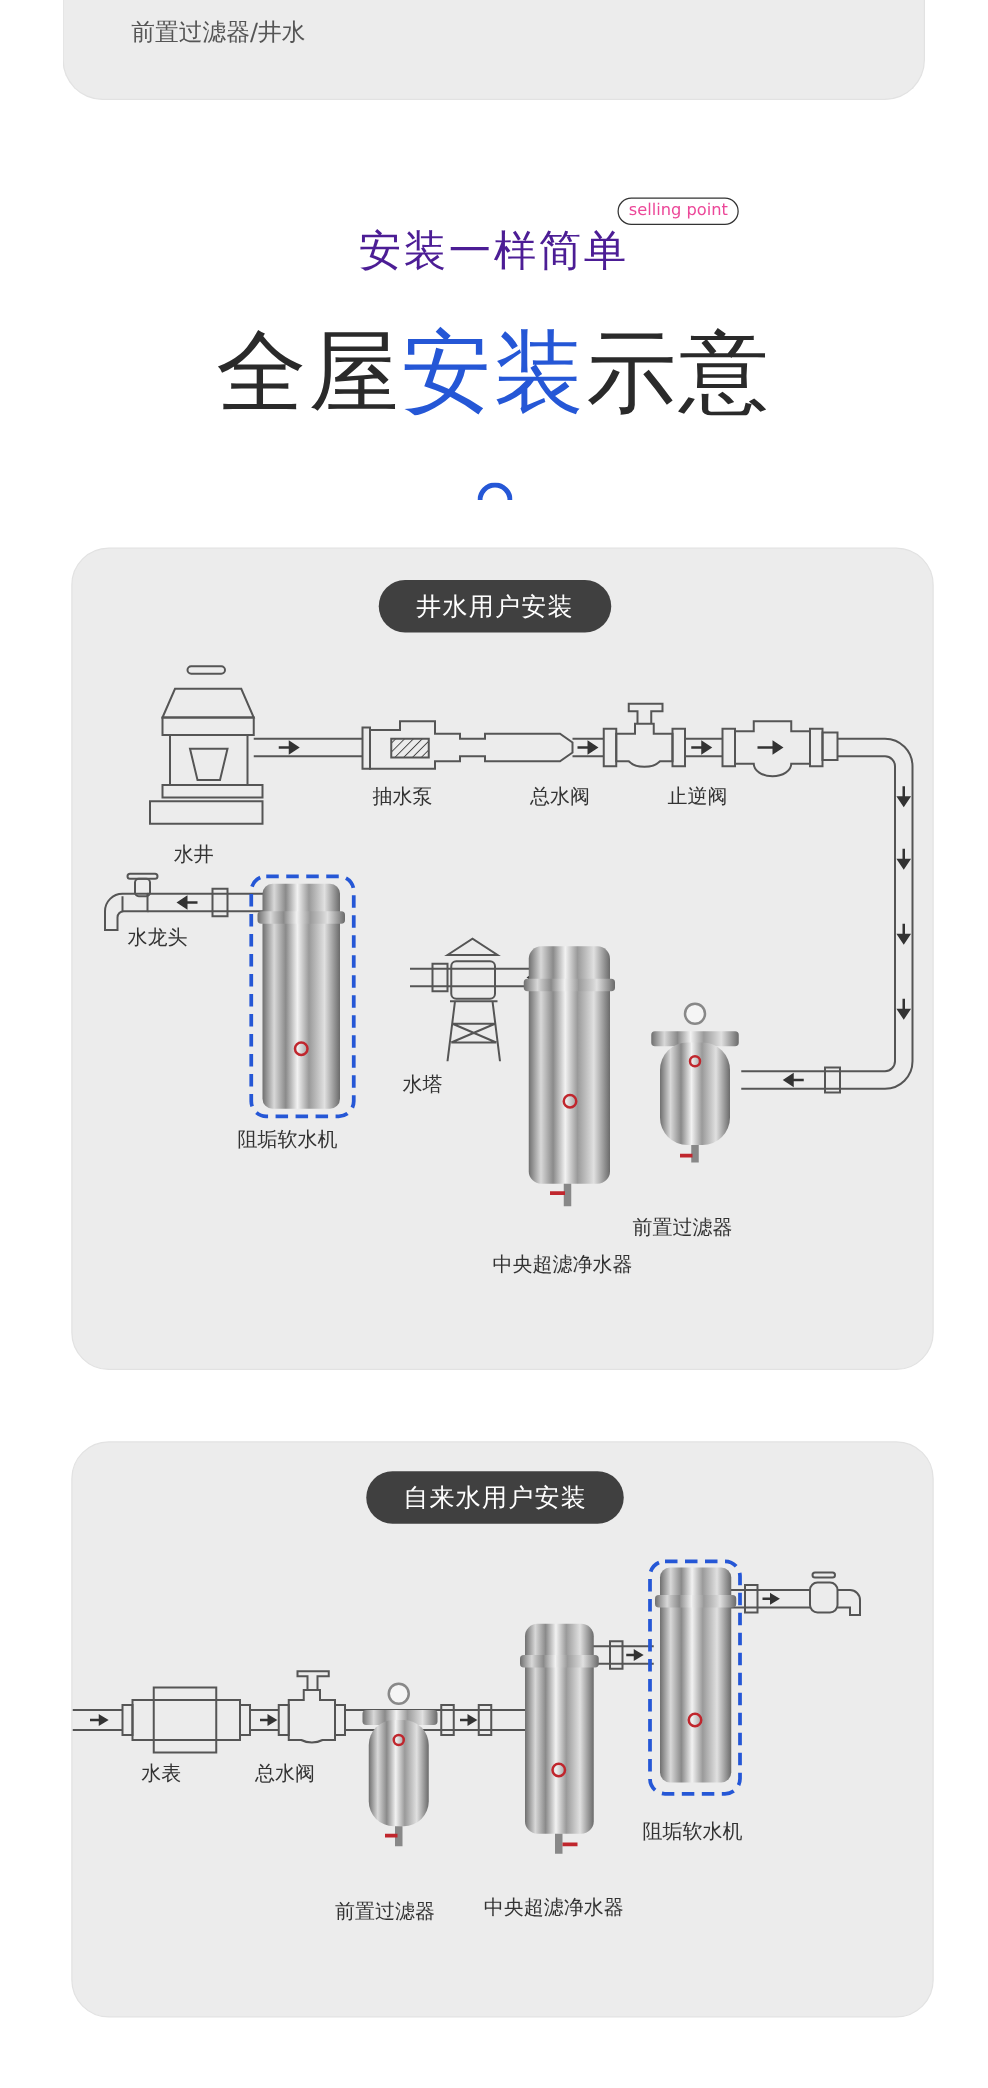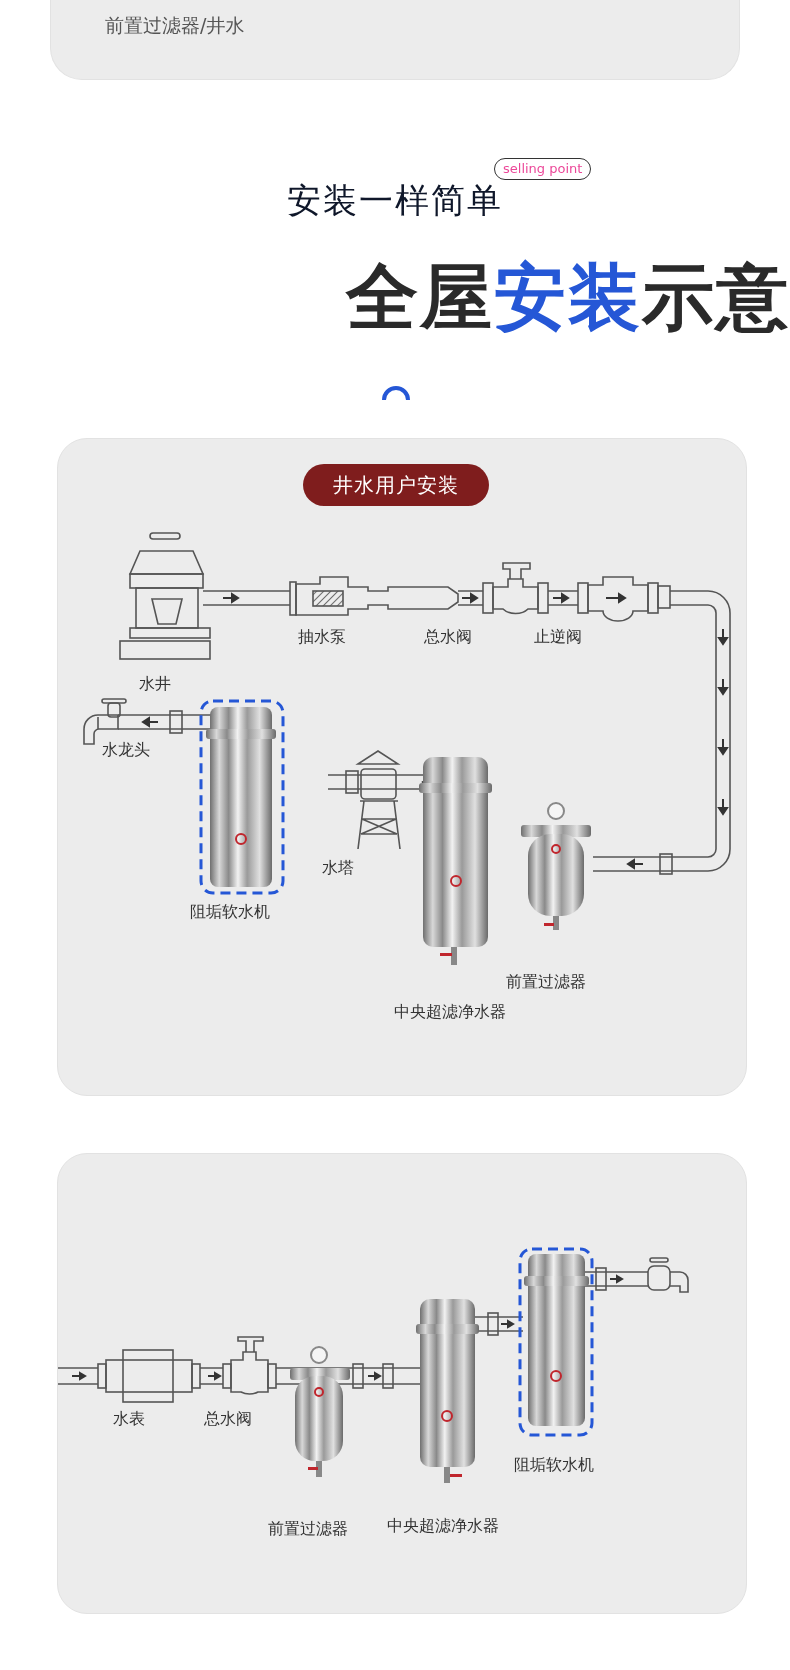--- a/index.html
+++ b/index.html
@@ -16,40 +16,40 @@
   }
   .top-card .left { left: 54px; }
   .top-card .right { right: 34px; }
 
   .pill-en {
     position: absolute; left: 494px; top: 158px; height: 22px; padding: 0 8px;
     border: 1px solid #333; border-radius: 11px; font-size: 13px; line-height: 20px; color: #ec4899;
   }
   .subtitle {
     position: absolute; left: 0; width: 790px; top: 178px; text-align: center;
-    font-size: 34px; color: #0f172a; letter-spacing: 2px; font-weight: 300;
+    font-size: 34px; color: #4c1d95; letter-spacing: 2px; font-weight: 300;
   }
   .title {
-    position: absolute; left: 0; width: 790px; top: 250px; text-align: right;
-    font-size: 72px; font-weight: bold; color: #2a2a2a; letter-spacing: 2px;
+    position: absolute; left: 0; width: 790px; top: 250px; text-align: center;
+    font-size: 72px; font-weight: normal; color: #2a2a2a; letter-spacing: 2px;
   }
   .title .blue { color: #2557d6; }
   .arc {
     position: absolute; left: 382px; top: 386px; width: 28px; height: 28px;
     border: 4px solid #2557d6; border-radius: 50%; clip-path: inset(0 0 50% 0);
   }
 
   .card {
     position: absolute; left: 57px; width: 690px; background: #ececec;
     border-radius: 30px; border: 1px solid #e2e2e2;
   }
   .card1 { top: 438px; height: 658px; }
   .card2 { top: 1153px; height: 461px; }
   .card-badge {
-    position: absolute; height: 42px; background: #7f1d1d; color: #fff;
+    position: absolute; height: 42px; background: #404040; color: #fff;
     border-radius: 21px; font-size: 20px; line-height: 42px; text-align: center; letter-spacing: 1px;
   }
   .card1 .card-badge { left: 245px; top: 25px; width: 186px; }
   .card2 .card-badge { left: 235px; top: 23px; width: 206px; }
 
   svg.diagram { position: absolute; left: 0; top: 0; }
   .lbl { font-size: 16px; fill: #333; font-family: "DejaVu Sans", "Liberation Sans", sans-serif; }
 </style>
 </head>
 <body>
@@ -187,20 +187,21 @@
     <text class="lbl" x="500" y="203" text-anchor="middle">止逆阀</text>
     <text class="lbl" x="68" y="316" text-anchor="middle">水龙头</text>
     <text class="lbl" x="172" y="478" text-anchor="middle">阻垢软水机</text>
     <text class="lbl" x="280" y="434" text-anchor="middle">水塔</text>
     <text class="lbl" x="392" y="578" text-anchor="middle">中央超滤净水器</text>
     <text class="lbl" x="488" y="548" text-anchor="middle">前置过滤器</text>
   </svg>
 </div>
 
 <div class="card card2">
+  <div class="card-badge">自来水用户安装</div>
   <svg class="diagram" width="690" height="461" viewBox="0 0 690 461">
     <g fill="none" stroke="#555" stroke-width="1.6">
       <path d="M0 214 L40 214 M0 230 L40 230"></path>
       <g>
         <rect x="40" y="210" width="8" height="24"></rect>
         <rect x="48" y="206" width="86" height="32"></rect>
         <rect x="65" y="196" width="50" height="52"></rect>
         <rect x="134" y="210" width="8" height="24"></rect>
       </g>
       <path d="M142 214 L165 214 M142 230 L165 230"></path>

